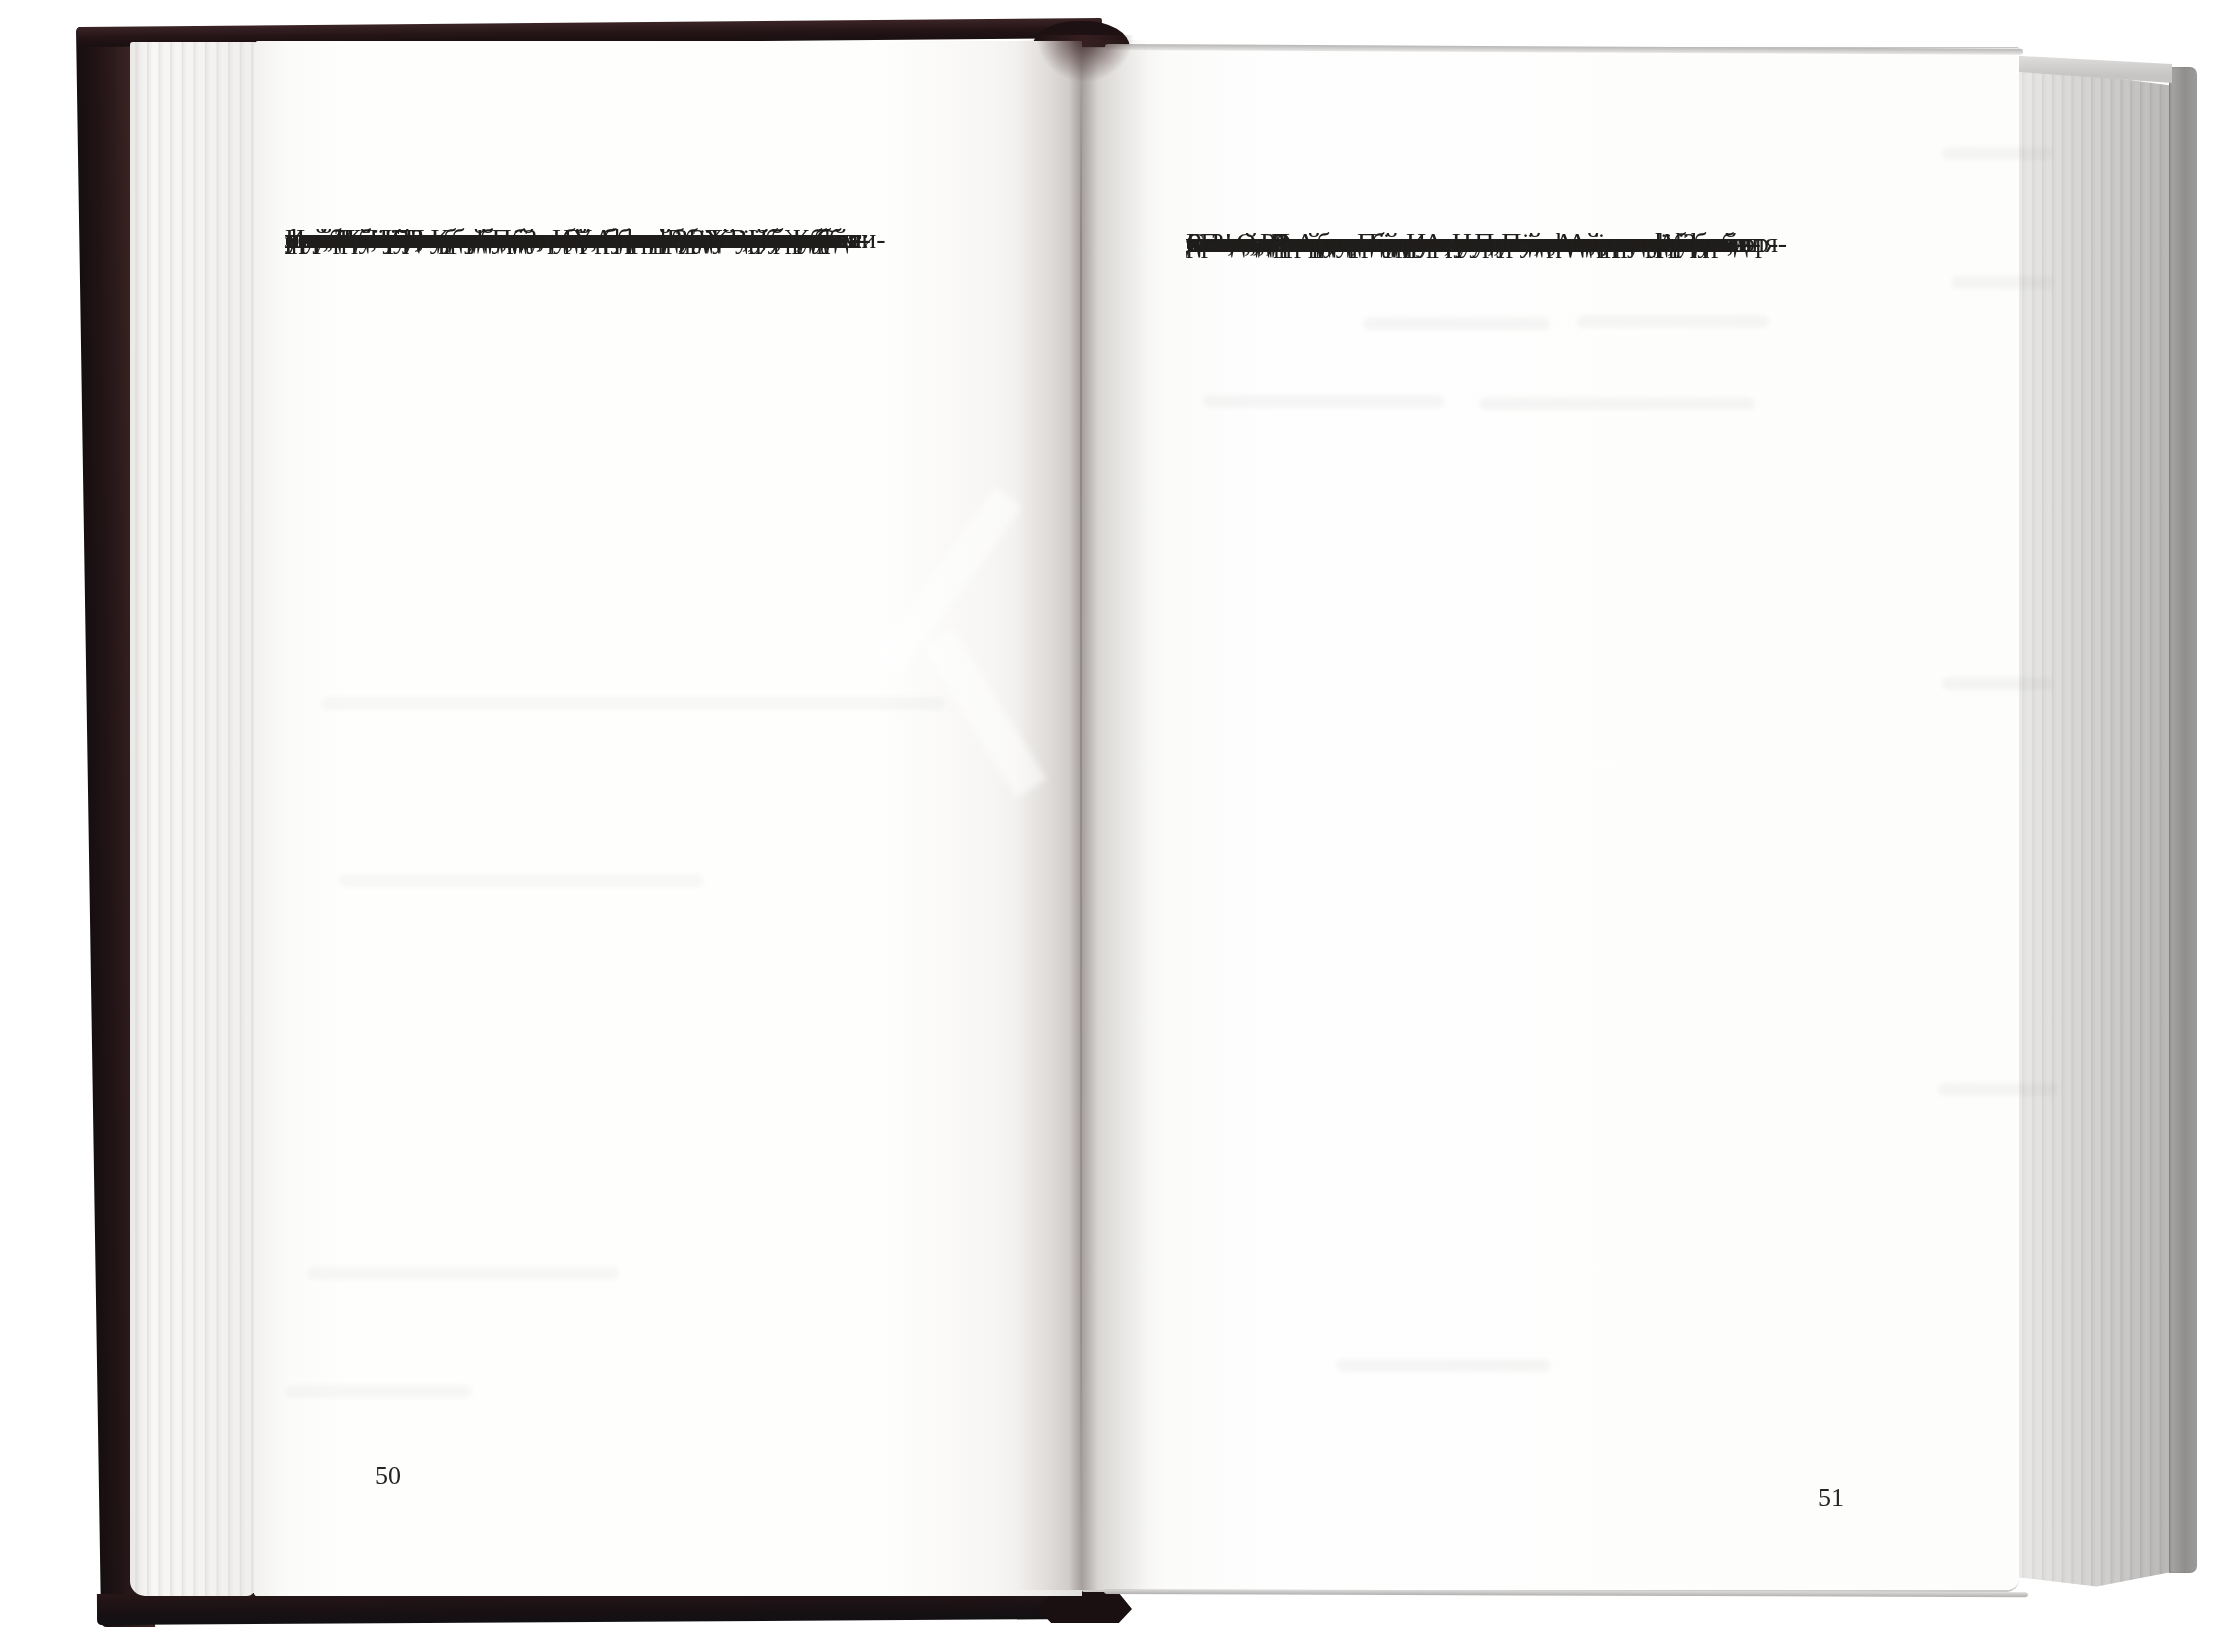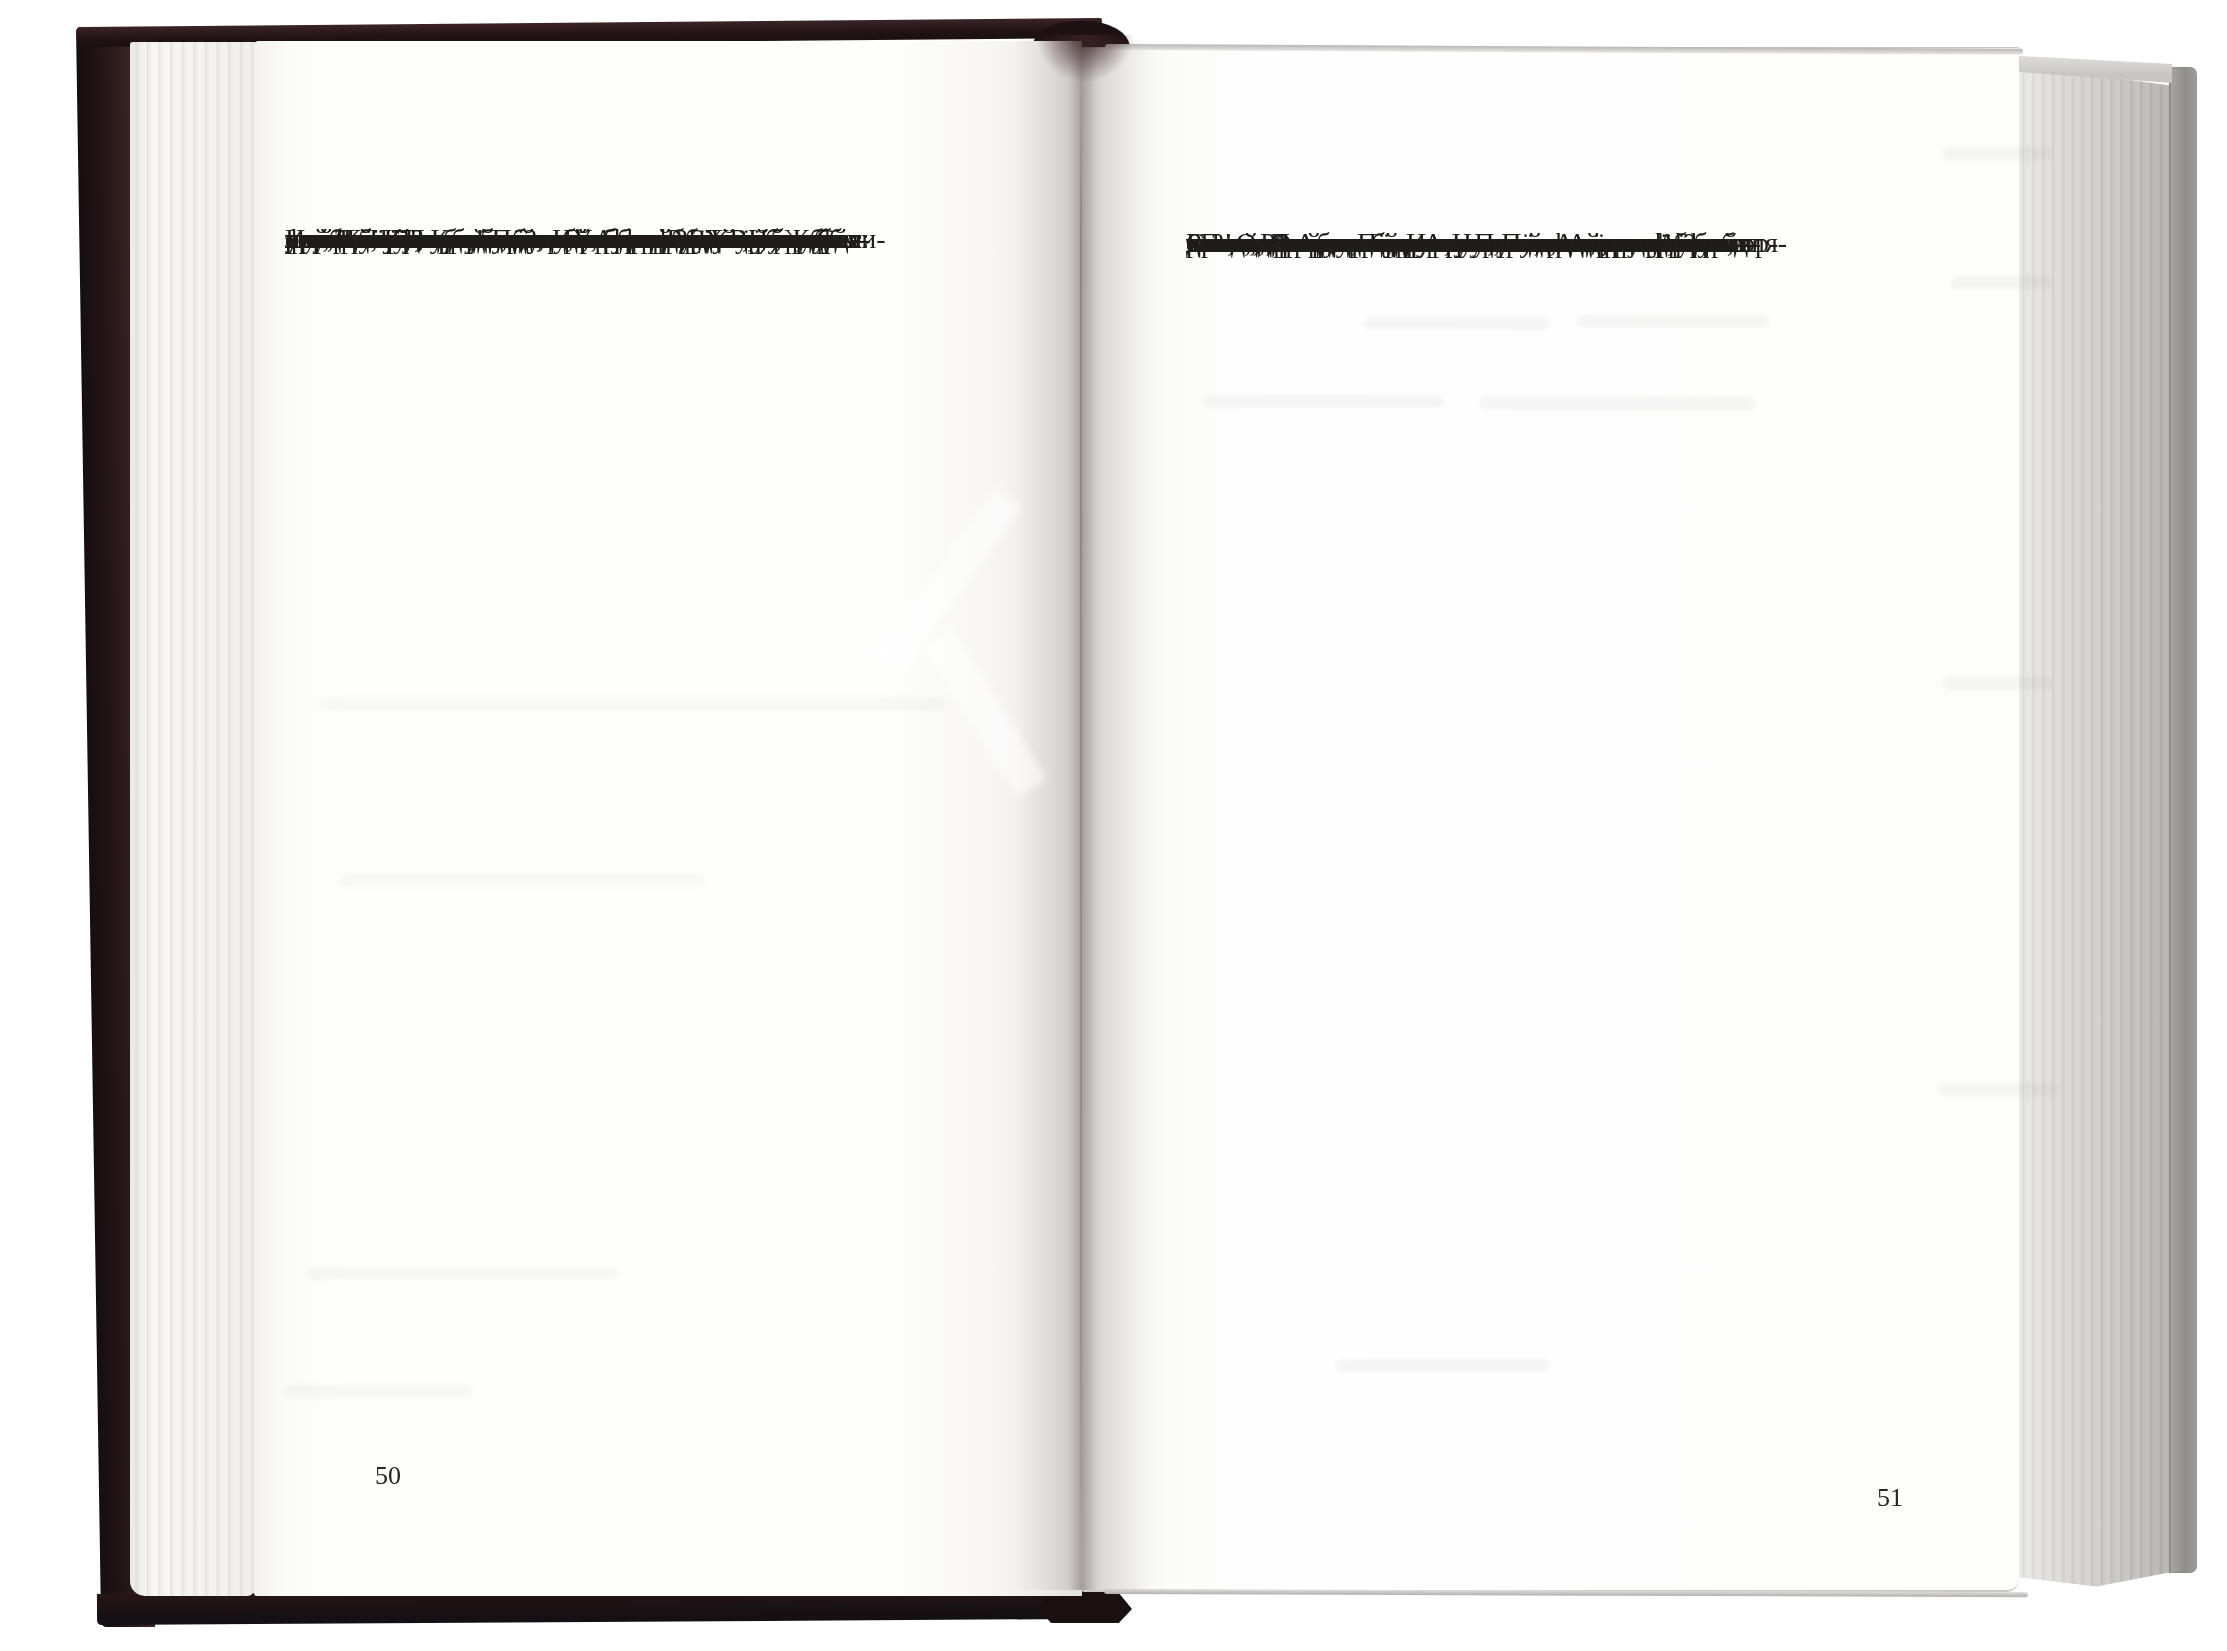--- a/index.html
+++ b/index.html
@@ -120,21 +120,21 @@
   .textcol .line.last{text-align-last:left;}
   .textcol .line.br{
     text-align:center;text-align-last:center;
     font-weight:bold;font-size:26px;letter-spacing:0.55em;
     padding-right:67px;color:#141311;
   }
   .col-left{left:285px;top:219px;width:740px;}
   .col-right{left:1186px;top:223px;width:743px;}
   .pageno{font-size:26px;color:#262422;line-height:27px;}
   .pageno-left{left:294px;top:1462px;width:107px;text-align:right;}
-  .pageno-right{left:1818px;top:1484px;width:85px;text-align:right;}
+  .pageno-right{left:1818px;top:1484px;width:85px;}
 </style>
 </head>
 <body>
 
 <div id="stage">
 
   <div class="cover-left"></div>
   <div class="cover-top"></div>
   <div class="cover-bottom"></div>
   <div class="spine-top"></div>

